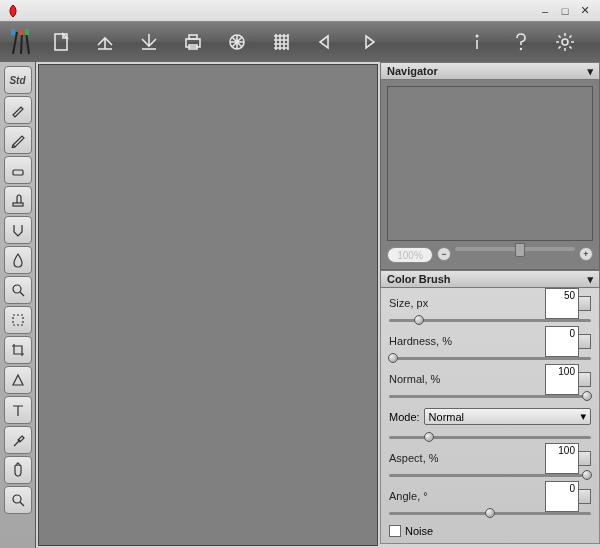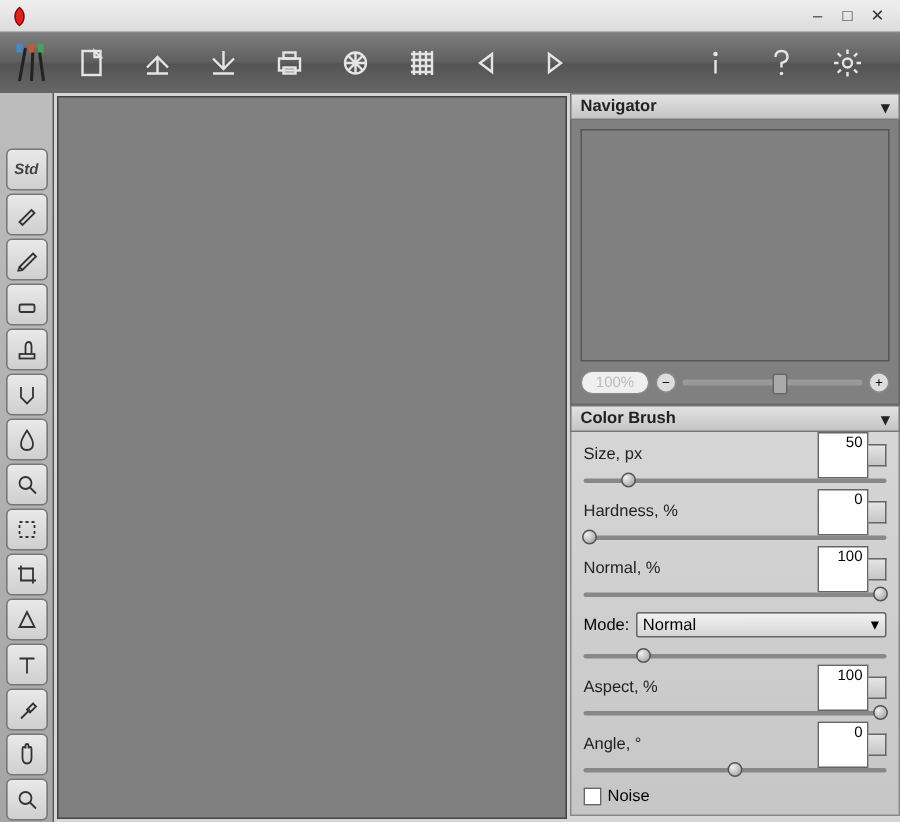--- a/index.html
+++ b/index.html
@@ -12,31 +12,31 @@
 .titlebar .winbtn { width: 14px; height: 14px; margin-left: 6px; display:flex; align-items:center; justify-content:center; font-size:11px; color:#333; cursor:pointer; }
 
 .toolbar { height: 40px; background: linear-gradient(#7e7e7e,#5f5f5f 48%,#545454 52%,#666); display: flex; align-items: center; padding: 0 8px; }
 .toolbar .lefticon { width: 26px; height: 32px; margin-right: 10px; }
 .toolbar .tbtn { width: 34px; height: 28px; margin-right: 10px; display:flex; align-items:center; justify-content:center; cursor:pointer; }
 .toolbar .spacer { flex: 1; }
 
 .content { display: flex; height: calc(548px - 22px - 40px); }
 .toolcol { width: 36px; background: linear-gradient(#bdbdbd,#a5a5a5); border-right: 1px solid #555; display:flex; flex-direction:column; align-items:center; padding-top:4px; gap:2px;}
 .toolcol .tool { width: 28px; height: 28px; border:1px solid #777; border-radius:4px; background: linear-gradient(#e9e9e9,#cfcfcf); display:flex; align-items:center; justify-content:center; cursor:pointer; font-size:9px; }
-.toolcol .tool.std { font-weight:bold; font-style:italic; font-size:10px; color:#444;margin-top:33px; }
+.toolcol .tool.std { font-weight:bold; font-style:italic; font-size:10px; color:#444; }
 
 .canvas { flex: 1; background: #808080; border: 1px solid #444; margin:2px; }
 
 .rightpanel { width: 220px; display:flex; flex-direction:column; }
 .panel { display:flex; flex-direction:column; }
 .panel-title { height: 18px; background: linear-gradient(#e2e2e2,#c4c4c4); border:1px solid #777; display:flex; align-items:center; padding:0 6px; font-size:11px; font-weight:bold; color:#222; }
 .panel-title .chev { margin-left:auto; }
 .nav-body { background:#808080; border:1px solid #666; border-top:none; padding:6px; height:190px; display:flex; flex-direction:column;}
 .nav-preview { flex:1; background:#808080; border:1px solid #555; }
-.nav-zoom { display:flex; align-items:center; gap:4px; margin-top:6px; }
+.nav-zoom { display:flex; align-items:flex-start; gap:4px; margin-top:6px; }
 .zoom-display { width:46px; height:16px; background:#efefef; border:1px solid #888; border-radius:8px; font-size:10px; display:flex; align-items:center; justify-content:center; color:#bbb; }
 .zoom-btn { width:14px; height:14px; border:1px solid #888; border-radius:50%; background:#ddd; font-size:9px; display:flex; align-items:center;justify-content:center; cursor:pointer; }
 .zoom-track { flex:1; height:4px; background:#999; border-radius:2px; position:relative; }
 .zoom-track::after{ content:""; position:absolute; left:50%; top:-4px; width:8px; height:12px; background:#aaa; border:1px solid #666; border-radius:2px;}
 
 .brush-body { background: linear-gradient(#d6d6d6,#c6c6c6); border:1px solid #888; border-top:none; padding:6px 8px; }
 .prop { margin-bottom:6px; }
 .prop .row { display:flex; align-items:center; justify-content:space-between; height:18px; }
 .prop .lbl { font-size:11px; color:#222; }
 .prop .valwrap { display:flex; align-items:center; }

